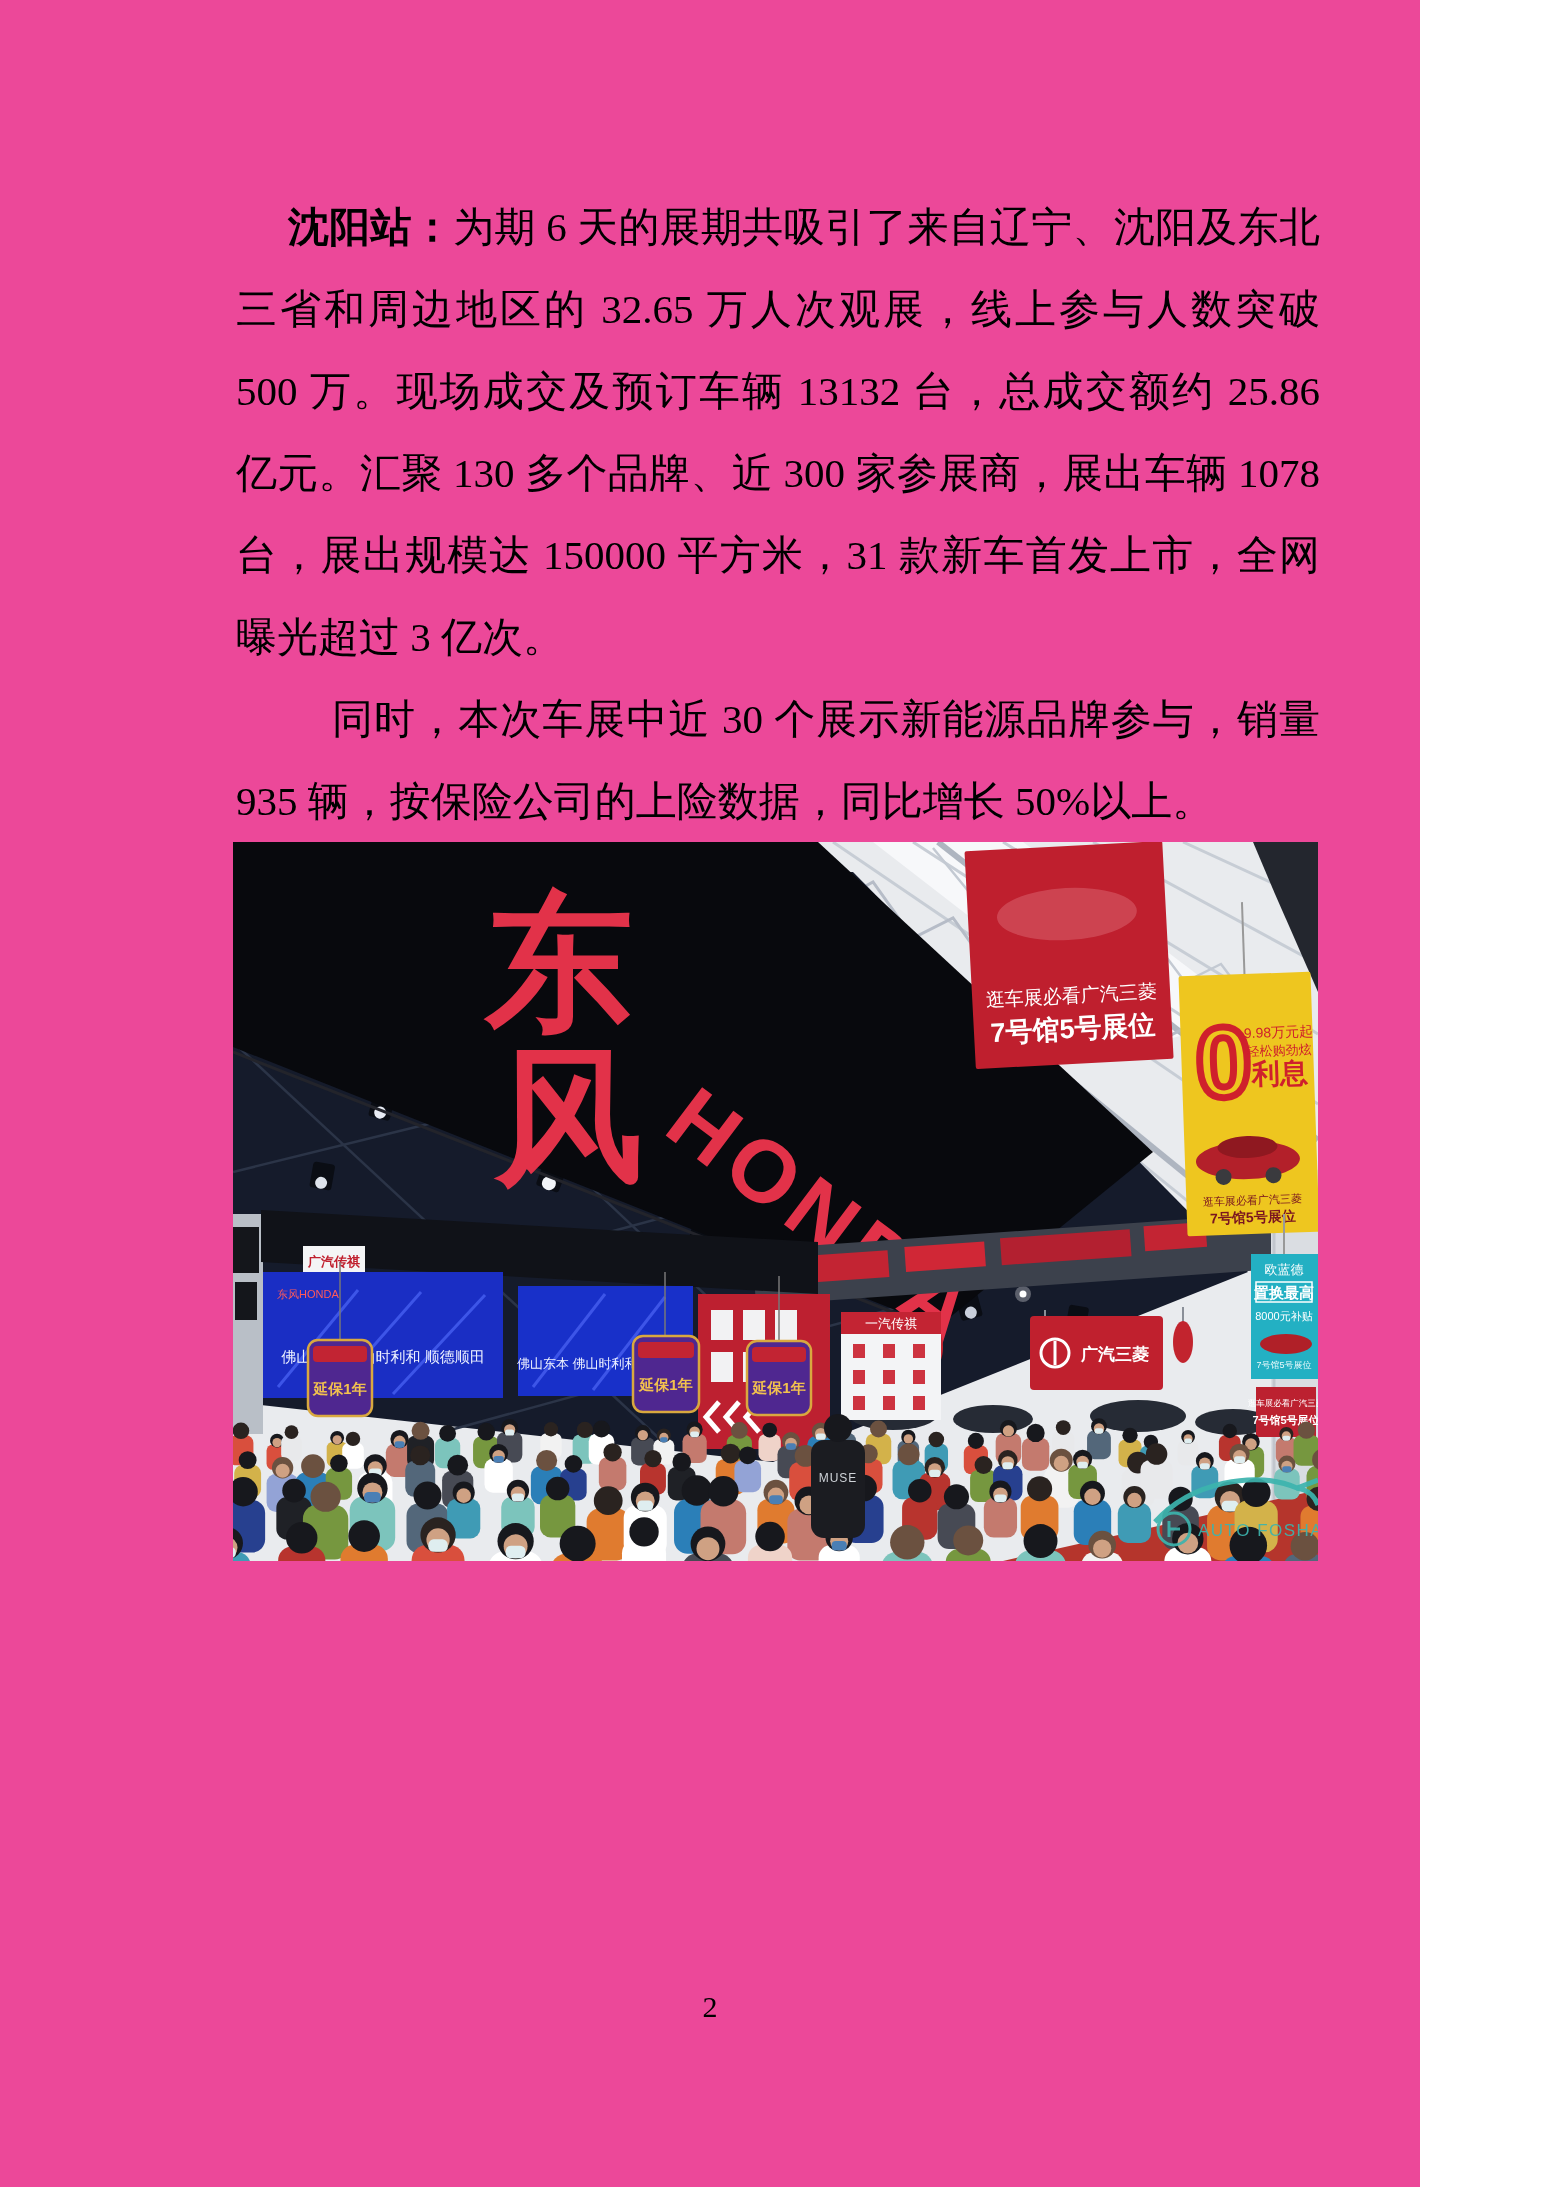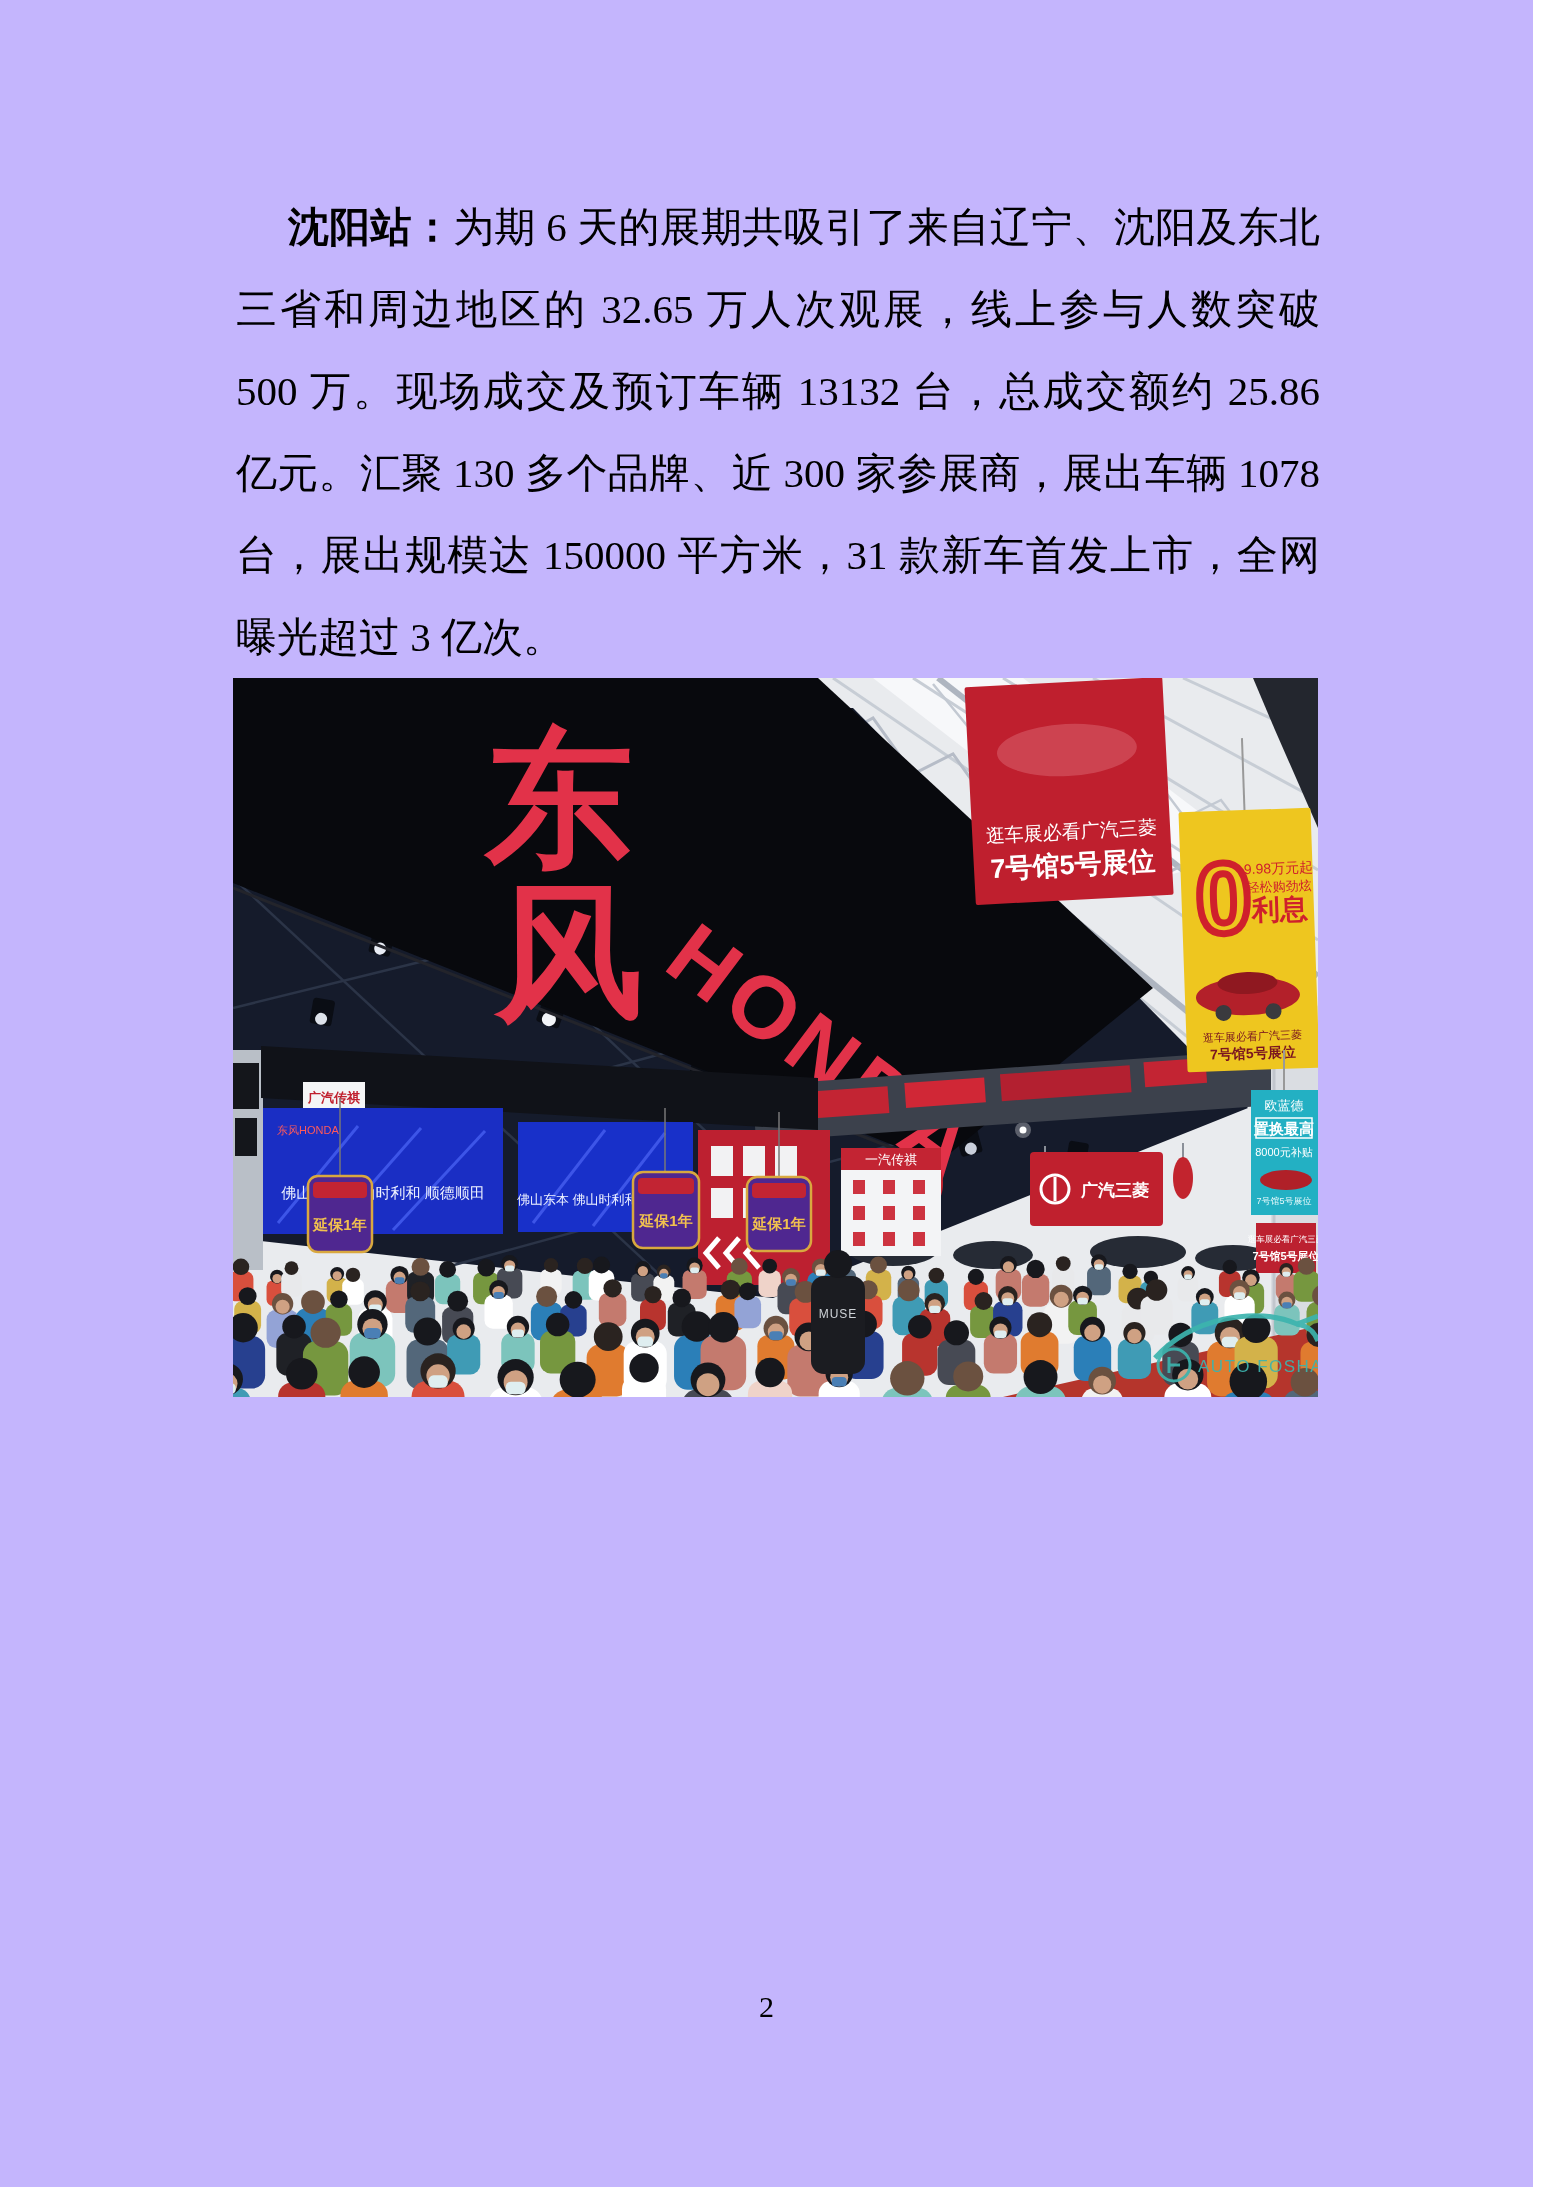--- a/index.html
+++ b/index.html
@@ -1,35 +1,36 @@
 <!DOCTYPE html>
 <html><head>
 <meta charset="utf-8">
 <style>
   html,body{margin:0;padding:0;background:#ffffff;}
-  .page{position:relative;width:1533px;height:2187px;background:#c4b5fd;overflow:hidden;
+  .page{position:relative;width:1420px;height:2187px;background:#ec4899;overflow:hidden;
         font-family:"Liberation Serif","DejaVu Serif",serif;color:#000;}
   .content{position:absolute;left:236px;top:186px;width:1084px;}
   .para{margin:0;font-size:41px;line-height:82px;text-align:justify;color:#000;}
   .indent-small{text-indent:52px;}
   .indent-large{text-indent:96px;}
   .plabel{font-weight:bold;}
   .photo-wrap{width:1085px;height:719px;margin-left:-3px;overflow:hidden;}
   .photo-wrap svg{display:block;}
   .photo-wrap text{font-family:"Liberation Sans","DejaVu Sans",sans-serif;}
   .pagenum{position:absolute;left:0;right:0;top:1990px;text-align:center;font-size:30px;line-height:34px;}
 </style>
 </head>
 <body>
 
 <div class="page">
   <div class="content">
 
     <p class="para indent-small"><b class="plabel">沈阳站：</b><span>为期 6 天的展期共吸引了来自辽宁、沈阳及东北三省和周边地区的 32.65 万人次观展，线上参与人数突破 500 万。现场成交及预订车辆 13132 台，总成交额约 25.86 亿元。汇聚 130 多个品牌、近 300 家参展商，展出车辆 1078 台，展出规模达 150000 平方米，31 款新车首发上市，全网曝光超过 3 亿次。</span></p>
 
+    <p class="para indent-large"><span>同时，本次车展中近 30 个展示新能源品牌参与，销量 935 辆，按保险公司的上险数据，同比增长 50%以上。</span></p>
 
     <div class="photo-wrap">
       <svg viewBox="0 0 1085 719" width="1085" height="719" xmlns="http://www.w3.org/2000/svg">
 
         <rect width="1085" height="719" fill="#e9ebee"></rect>
         <polygon points="640,0 790,0 1020,175 905,205" fill="#f7f8fa"></polygon>
 
         <g stroke="#c7cdd5" stroke-width="3">
           <line x1="600" y1="0" x2="1085" y2="330"></line>
           <line x1="680" y1="0" x2="1085" y2="262"></line>

